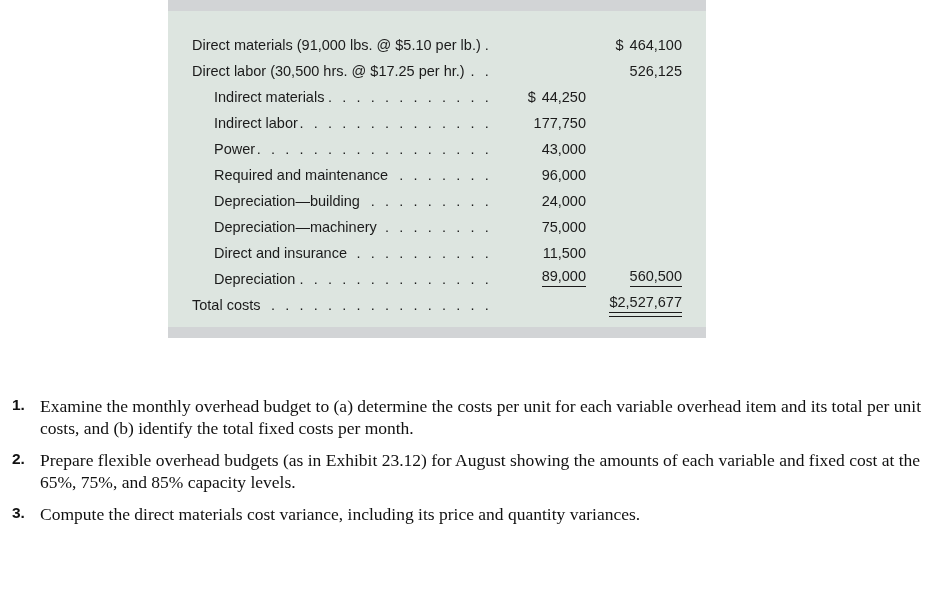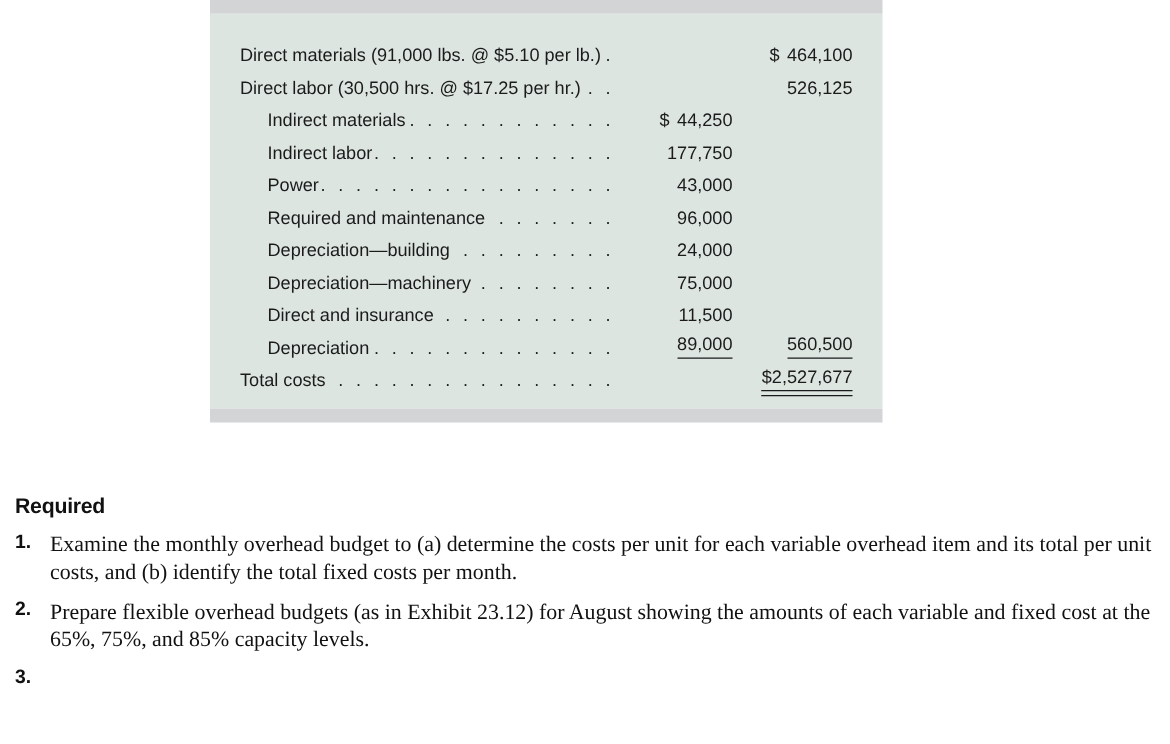--- a/index.html
+++ b/index.html
@@ -238,19 +238,18 @@
             <td class="amt"></td>
             <td class="amt2 rule-double"><span class="numwrap"><span class="num">$2,527,677</span></span></td>
           </tr>
         </tbody>
     </table>
   </div>
   <div class="panel-strip"></div>
 </div>
 
 <div id="required-section">
-  <div id="required-heading">Required</div>
   <ol class="req-list" id="required-list">
       <li><span class="marker">1.</span><span>Examine the monthly overhead budget to (a) determine the costs per unit for each variable overhead item and its total per unit costs, and (b) identify the total fixed costs per month.</span></li>
       <li><span class="marker">2.</span><span>Prepare flexible overhead budgets (as in Exhibit 23.12) for August showing the amounts of each variable and fixed cost at the 65%, 75%, and 85% capacity levels.</span></li>
-      <li><span class="marker">3.</span></li>
+      <li><span class="marker">3.</span><span>Compute the direct materials cost variance, including its price and quantity variances.</span></li>
     </ol>
 </div>
 
 </body></html>

